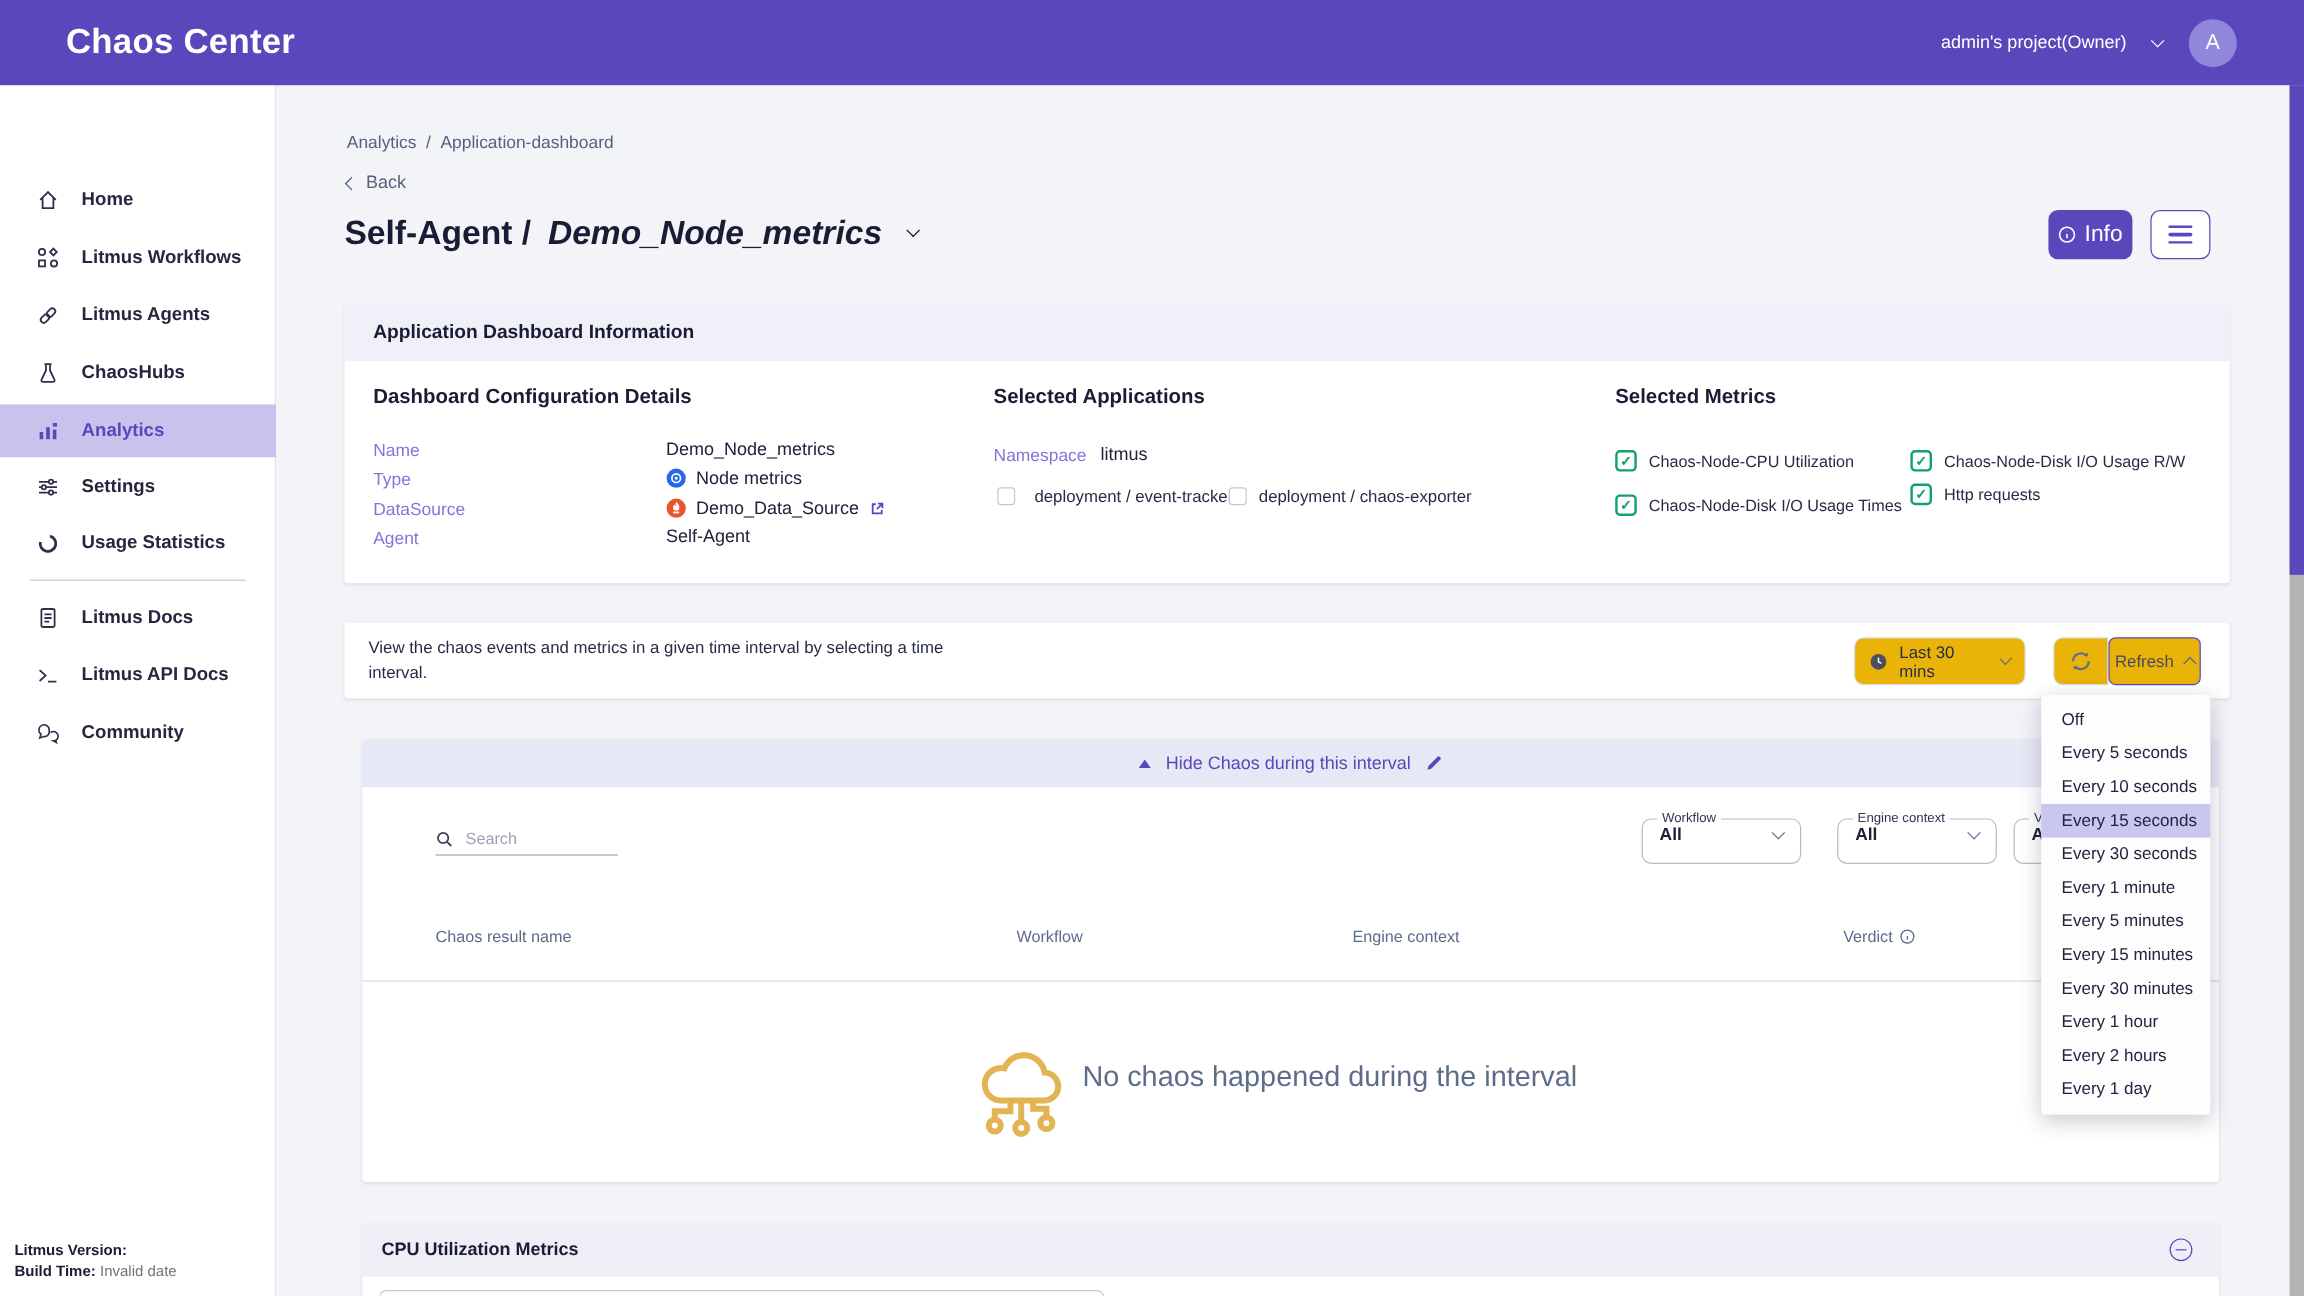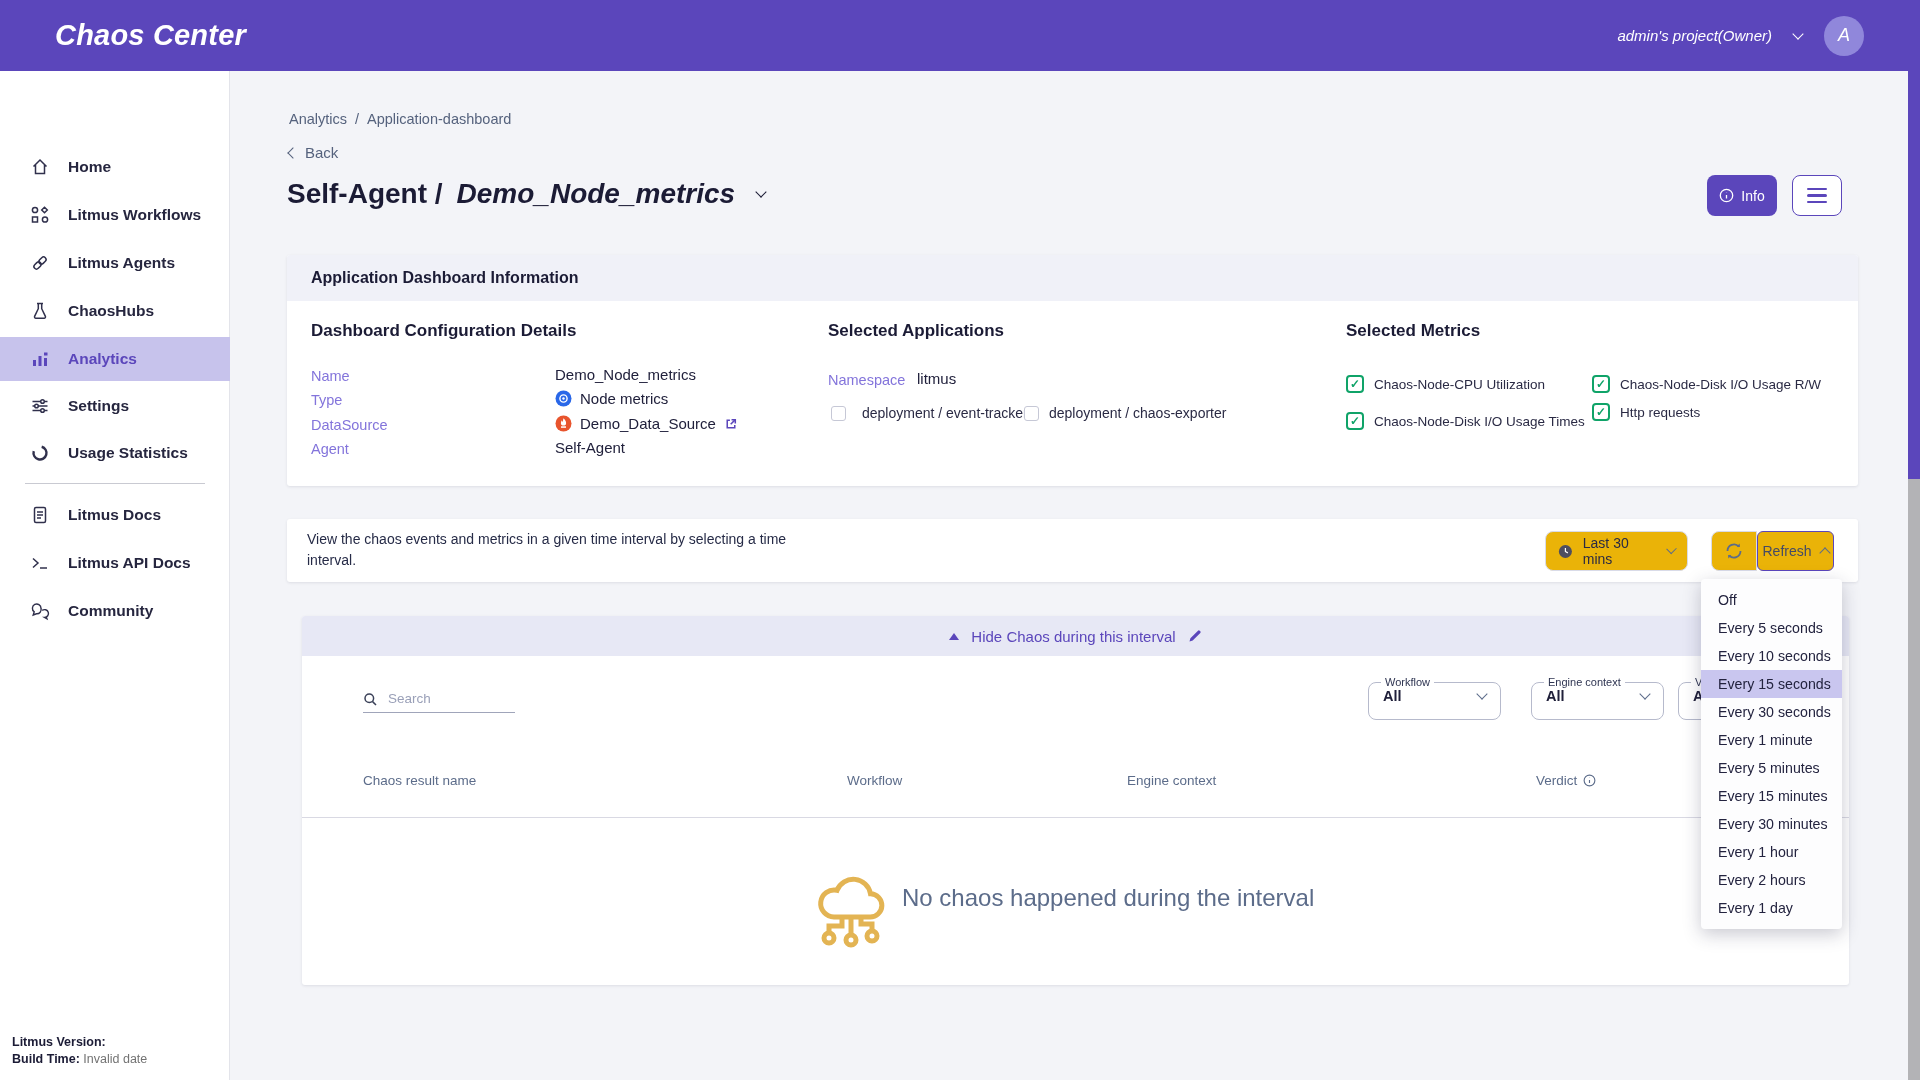--- a/index.html
+++ b/index.html
@@ -1,21 +1,21 @@
 <!DOCTYPE html>
 <html><head>
 <meta charset="utf-8">
 <style>
   html,body{margin:0;padding:0;background:#e8e9ee;}
   .screen{position:relative;width:1920px;height:1080px;overflow:hidden;background:#F3F4F8;
           font-family:"Liberation Sans",sans-serif;color:#23233F;}
   .abs{position:absolute;}
 
   
-  .topbar{position:absolute;left:0;top:0;width:1920px;height:71px;background:#5B46BB;display:flex;align-items:center;z-index:30;font-style:italic;}
+  .topbar{position:absolute;left:0;top:0;width:1920px;height:71px;background:#5B46BB;display:flex;align-items:center;z-index:30;}
   .app-title{margin-left:55px;font-size:29px;font-weight:700;color:#fff;letter-spacing:.2px;}
   .topbar-right{margin-left:auto;display:flex;align-items:center;gap:22px;margin-right:56px;justify-content:center;}
   .project-label{color:#fff;font-size:15px;}
   .avatar{width:40px;height:40px;border-radius:50%;background:#9087DB;display:flex;align-items:center;justify-content:center;
           color:#fff;font-size:18px;}
 
   
   .chv{display:inline-block;width:7px;height:7px;border-right:1.8px solid currentColor;border-bottom:1.8px solid currentColor;}
   .chv.down{transform:rotate(45deg);margin-top:-4px;}
   .chv.up{transform:rotate(-135deg);margin-top:4px;}
@@ -37,21 +37,21 @@
   .version .plain{font-weight:400;color:#737373;}
 
   
   .crumb{font-size:14.5px;color:#55627D;}
   .back-link{display:flex;align-items:center;gap:8px;font-size:15px;color:#55627D;cursor:pointer;}
   .page-title{font-size:28px;color:#1B1B35;display:flex;align-items:center;gap:14px;}
   .page-title .bold{font-weight:700;}
   .page-title .ital{font-style:italic;font-weight:600;}
 
   .btn-info{position:absolute;left:1707px;top:175px;width:70px;height:41px;background:#5B46BB;border-radius:8px;
-            display:flex;align-items:center;justify-content:center;gap:7px;color:#fff;font-size:14px;cursor:pointer;}
+            display:flex;align-items:center;justify-content:center;gap:7px;color:#fff;font-size:19px;cursor:pointer;}
   .btn-menu{position:absolute;left:1792px;top:175px;width:50px;height:41px;background:#fff;border:1.5px solid #5B46BB;border-radius:8px;
             display:flex;flex-direction:column;align-items:center;justify-content:center;box-sizing:border-box;cursor:pointer;}
 
   
   .card{position:absolute;background:#fff;border-radius:3px;box-shadow:0 1px 3px rgba(30,30,60,.10);}
   .card-band{position:absolute;left:0;top:0;right:0;display:flex;align-items:center;border-radius:3px 3px 0 0;box-sizing:border-box;}
   .band-title{font-size:16px;font-weight:700;color:#1B1B35;}
 
   .col-heading{font-size:17px;font-weight:700;color:#1B1B35;}
   .kv-label{font-size:14.5px;color:#8374DB;}
@@ -397,18 +397,25 @@
       <path d="M30 58v9h-13v6"></path>
       <path d="M39 58v17"></path>
       <path d="M49 58v7h11v6"></path>
       <circle cx="17" cy="79" r="5"></circle>
       <circle cx="39" cy="81" r="5"></circle>
       <circle cx="60" cy="77" r="5"></circle>
     </svg>
     <div class="abs empty-msg" style="left:600px;top:268px;">No chaos happened during the interval</div>
   </div>
 
+  <div class="card" style="left:302px;top:1019px;width:1547px;height:61px;border-radius:3px 3px 0 0;">
+    <div class="card-band" style="height:45px;background:#EDEEF6;padding:0 22px 0 16px;justify-content:space-between;">
+      <span class="band-title" style="font-size:15px;">CPU Utilization Metrics</span>
+      <span class="minus-circle"></span>
+    </div>
+    <div class="abs" style="left:14px;top:56px;width:602px;height:7px;border:1px solid #C9C9D4;border-bottom:none;border-radius:6px 6px 0 0;"></div>
+  </div>
 
   <div class="scroll-track">
     <div class="scroll-thumb"></div>
   </div>
 
 </div>
 
 </body></html>

